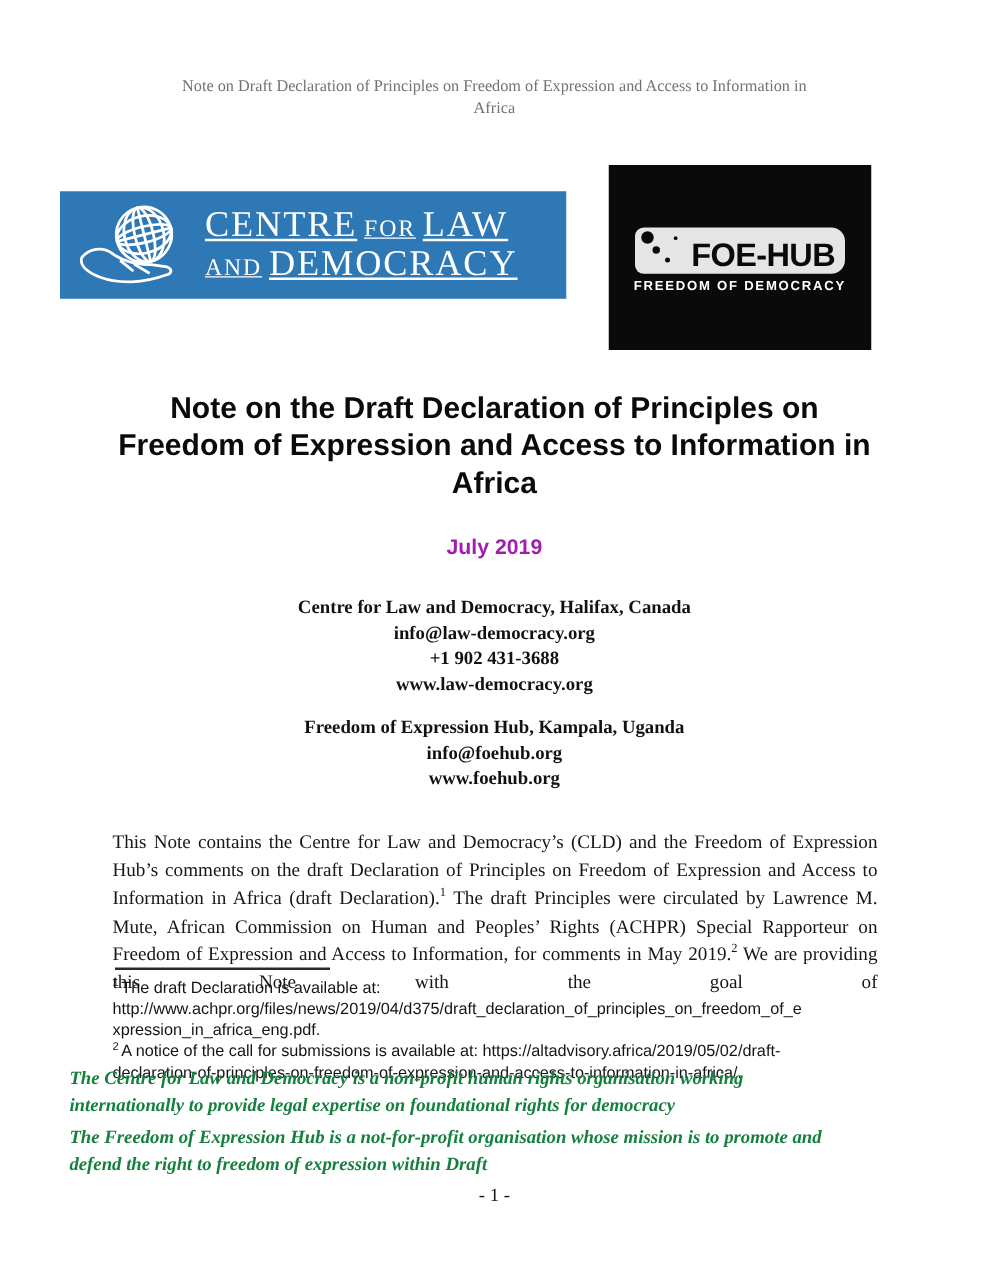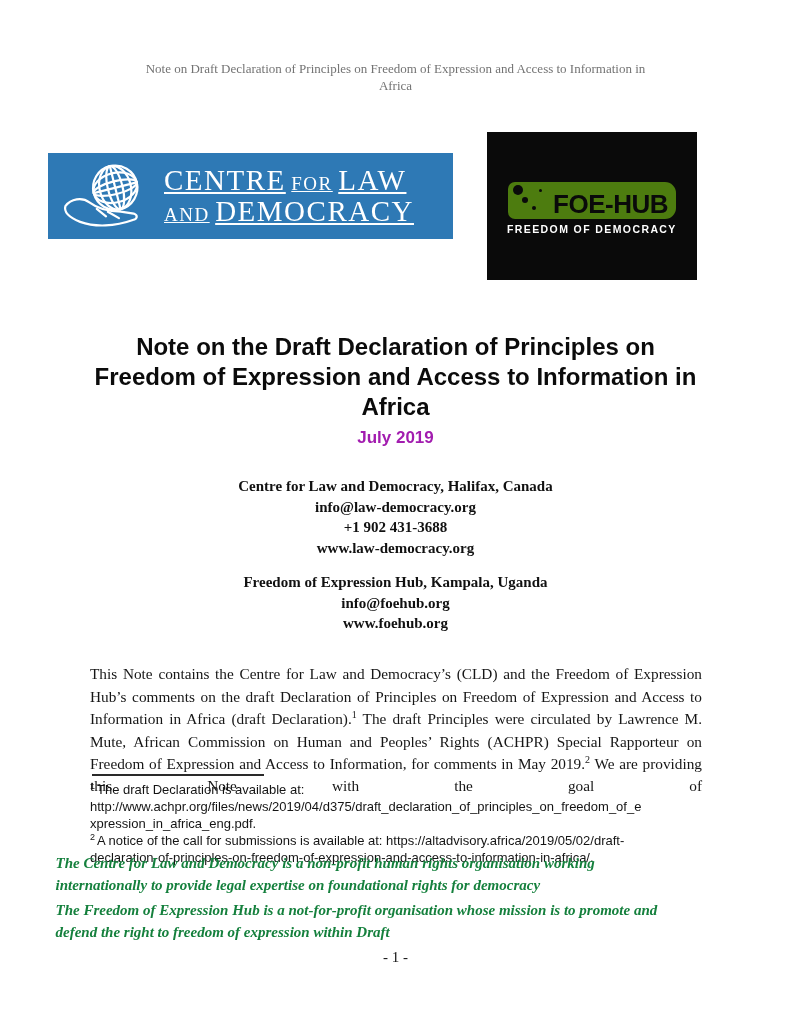--- a/index.html
+++ b/index.html
@@ -14,36 +14,36 @@
   .cld-logo{position:absolute;left:48px;top:153px;width:405px;height:86px;
     display:flex;align-items:center;padding-left:10px;box-sizing:border-box;}
   .cld-art{flex:0 0 auto;margin-right:10px;}
   .cld-text{color:#ffffff;font-family:"Liberation Serif",serif;line-height:1.08;
     letter-spacing:1.5px;white-space:nowrap;}
   .cld-text .w{font-size:29px;text-decoration:underline;}
   .cld-text .w.sm{font-size:19px;}
 
   
   .foe-logo{position:absolute;left:487px;top:132px;width:210px;height:148px;}
-  .foe-plate{position:absolute;left:21px;top:50px;width:168px;height:37px;background:#4d7c0f;
+  .foe-plate{position:absolute;left:21px;top:50px;width:168px;height:37px;background:#e5e5e5;
     border-radius:7px 11px 11px 7px;display:flex;align-items:flex-end;justify-content:flex-end;
     padding:0 8px 3px 0;box-sizing:border-box;}
   .foe-title{font-family:"Liberation Sans",sans-serif;font-weight:bold;font-size:26px;
     line-height:0.9;color:#0a0a0a;letter-spacing:-0.5px;}
   .foe-dot{position:absolute;background:#0a0a0a;border-radius:50%;}
   .d1{left:5px;top:3px;width:10px;height:10px;}
   .d2{left:14px;top:15px;width:6px;height:6px;}
   .d3{left:24px;top:24px;width:4px;height:4px;}
   .d4{left:31px;top:7px;width:3px;height:3px;}
   .foe-sub{position:absolute;left:20px;top:91px;width:172px;color:#ffffff;
     font-family:"Liberation Sans",sans-serif;font-weight:bold;font-size:10.5px;
     letter-spacing:1.4px;white-space:nowrap;}
 
   
-  .doc-title{position:absolute;top:332px;left:50%;transform:translateX(-50%);width:680px;
+  .doc-title{position:absolute;top:312px;left:50%;transform:translateX(-50%);width:680px;
     text-align:center;font-family:"Liberation Sans",sans-serif;font-weight:bold;
     font-size:24px;line-height:30px;color:#0b0b0b;}
   .doc-date{position:absolute;top:428px;left:50%;transform:translateX(-50%);
     text-align:center;font-family:"Liberation Sans",sans-serif;font-weight:bold;
     font-size:17px;color:#a21caf;white-space:nowrap;}
 
   
   .contact{position:absolute;left:50%;transform:translateX(-50%);width:600px;
     text-align:center;font-weight:bold;font-size:15px;line-height:20.5px;color:#111;margin-top:14px;}
   .contact-1{top:462px;} .contact-2{top:558px;}

